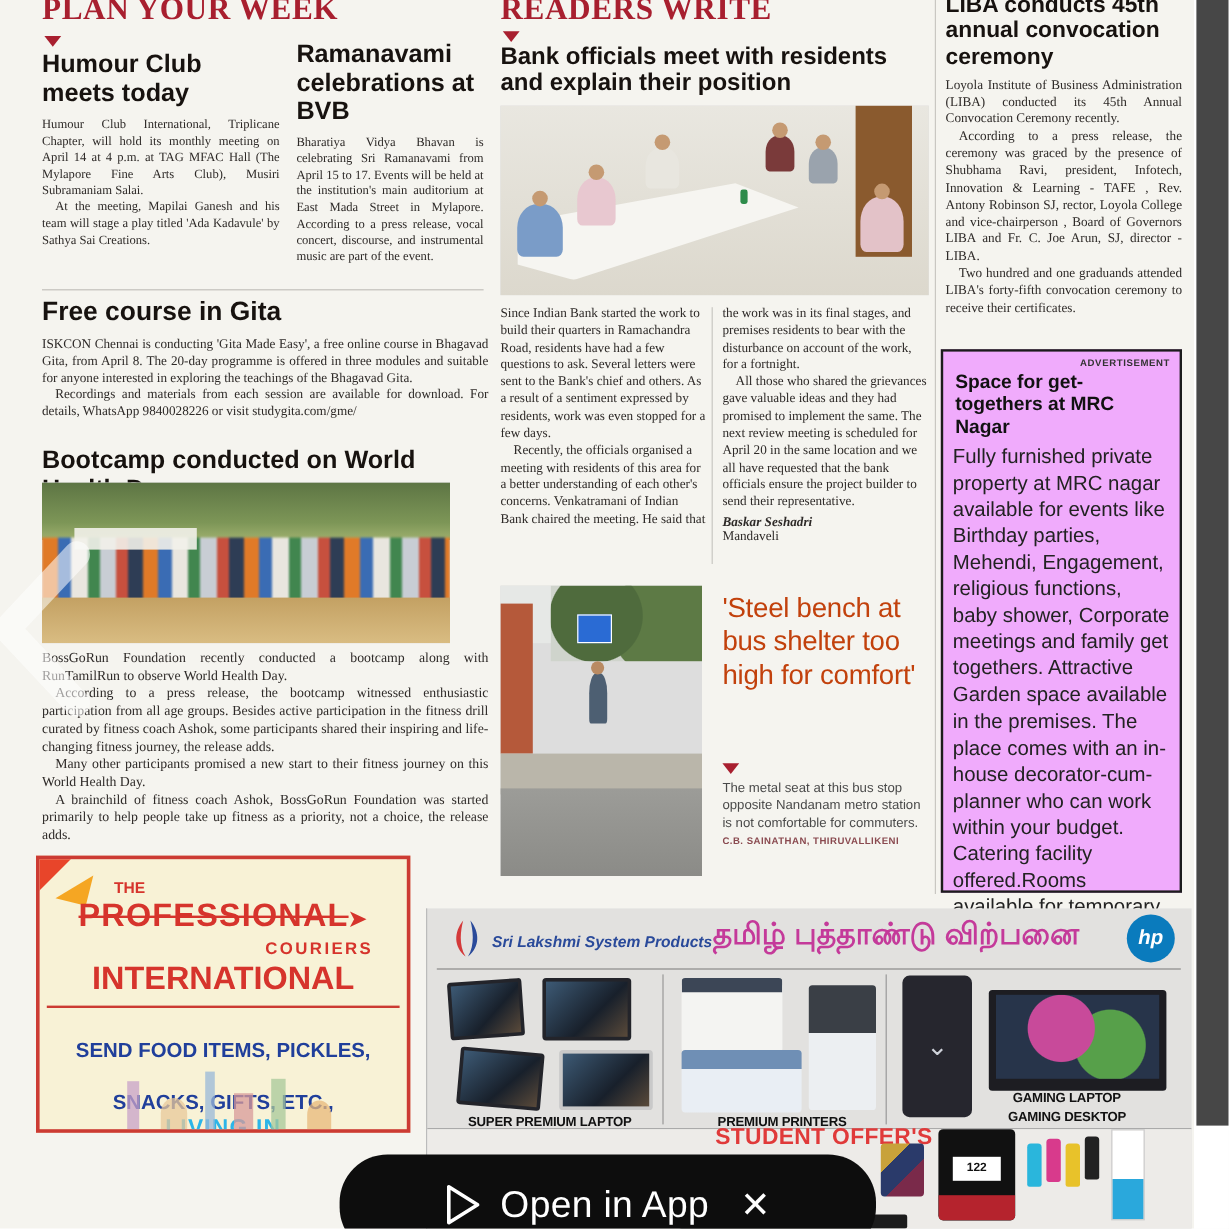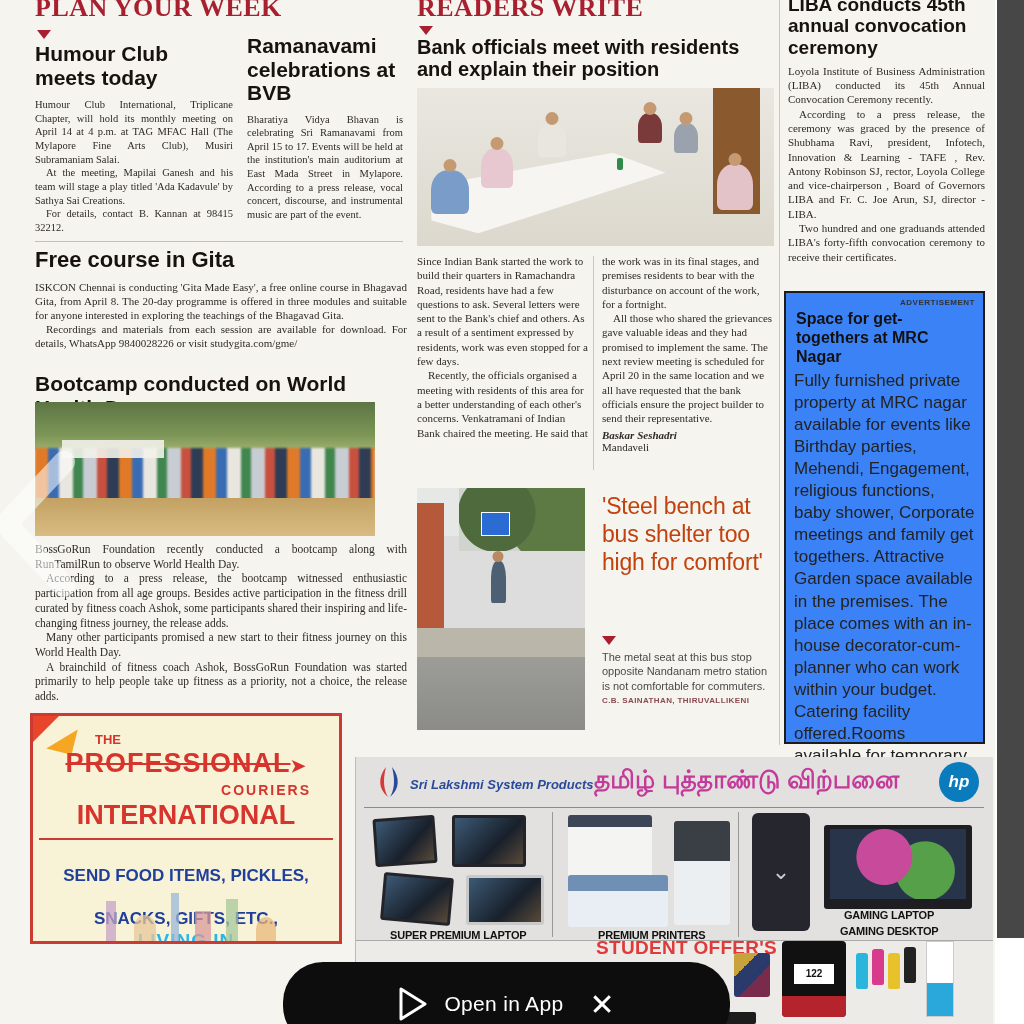--- a/index.html
+++ b/index.html
@@ -41,21 +41,21 @@
   .bus-road{position:absolute;left:0;bottom:0;right:0;height:30%;background:linear-gradient(180deg,#9c9c98,#8b8b87);}
   .bus-person{position:absolute;left:44%;top:30%;width:15px;height:42px;background:#4d5f72;border-radius:40% 40% 10% 10%;}
   .bus-person::after{content:"";position:absolute;left:50%;top:-10px;transform:translateX(-50%);width:11px;height:11px;border-radius:50%;background:#b98a62;}
 
   
   .quote{font-family:"Liberation Sans",sans-serif;color:#c2410c;font-size:23px;line-height:1.22;letter-spacing:-.2px;}
   .caption{font-size:11px;line-height:1.3;color:#4a4a4a;}
   .byline{font-size:8px;font-weight:bold;color:#8a4a50;letter-spacing:.4px;margin-top:3px;}
 
   
-  .mrc-box{border:2px solid #1c1c1c;background:#3b82f6;padding:5px 8px;box-sizing:border-box;}
+  .mrc-box{border:2px solid #1c1c1c;background:#f0abfc;padding:5px 8px;box-sizing:border-box;}
   .adv-label{text-align:right;font-size:8px;font-weight:bold;color:#333;letter-spacing:.5px;}
   .mrc-title{font-size:16px;font-weight:bold;color:#111;line-height:1.2;margin:2px 0 3px 2px;}
   .mrc-body{font-size:17px;line-height:1.30;color:#222;}
 
   
   .courier{background:#f8f2d6;border:3px solid #cc3b33;box-sizing:border-box;overflow:hidden;}
   .c-red{color:#d6342c;}
   .c-center{text-align:center;}
   .strike{text-decoration:line-through;}
   .send-lines{color:#203f9b;font-weight:bold;font-size:17px;line-height:1.5;text-align:center;}
@@ -77,40 +77,39 @@
   .glaptop{position:absolute;background:#1d1d22;border-radius:3px;}
   .glaptop::after{content:"";position:absolute;inset:4px 6px 10px 6px;background:radial-gradient(circle at 40% 40%,#c84a9a 0 30%,transparent 31%),radial-gradient(circle at 70% 60%,#57a04a 0 28%,transparent 29%),#27344a;}
   .student{color:#e03a3a;font-weight:bold;font-size:19px;letter-spacing:.3px;}
   .cartridge{position:absolute;background:#111;border-radius:4px;overflow:hidden;}
   .cartridge .win{position:absolute;left:18%;top:30%;width:64%;height:26%;background:#fff;color:#111;font-size:10px;font-weight:bold;display:flex;align-items:center;justify-content:center;}
   .cartridge::after{content:"";position:absolute;left:0;bottom:0;width:100%;height:28%;background:#b5232d;}
   .bottle{position:absolute;width:12px;height:36px;border-radius:3px 3px 2px 2px;}
 
   
   .app-banner{background:#0d0d0d;border-radius:40px;display:flex;align-items:center;justify-content:center;gap:16px;color:#fff;}
-  .app-banner .label{font-size:21px;letter-spacing:.3px;}
+  .app-banner .label{font-size:31px;letter-spacing:.3px;}
   .app-banner .close{font-size:30px;font-weight:300;margin-left:10px;}
   .back-chevron{opacity:.55;}
 </style>
 </head>
 <body>
 
 <div id="app">
   <div class="paper"></div>
   <div class="right-strip"></div>
 
   <div class="abs section-head" style="left:35px;top:-7px;">PLAN YOUR WEEK</div>
   <div class="abs red-tri" style="left:37px;top:30px;"></div>
 
   <div class="abs" style="left:35px;top:42px;width:198px;">
     <div class="headline" style="font-size:21px;">Humour Club meets today</div>
     <div class="body-serif" style="font-size:10.5px;line-height:1.3;margin-top:9px;">
         <p>Humour Club International, Triplicane Chapter, will hold its monthly meeting on April 14 at 4 p.m. at TAG MFAC Hall (The Mylapore Fine Arts Club), Musiri Subramaniam Salai.</p>
         <p>At the meeting, Mapilai Ganesh and his team will stage a play titled 'Ada Kadavule' by Sathya Sai Creations.</p>
-        <p>For details, contact B. Kannan at 98415 32212.</p>
       </div>
   </div>
 
   <div class="abs" style="left:247px;top:34px;width:156px;">
     <div class="headline" style="font-size:21px;">Ramanavami celebrations at BVB</div>
     <div class="body-serif" style="font-size:10.5px;line-height:1.3;margin-top:8px;">
         <p>Bharatiya Vidya Bhavan is celebrating Sri Ramanavami from April 15 to 17. Events will be held at the institution's main auditorium at East Mada Street in Mylapore. According to a press release, vocal concert, discourse, and instrumental music are part of the event.</p>
       </div>
   </div>
 

